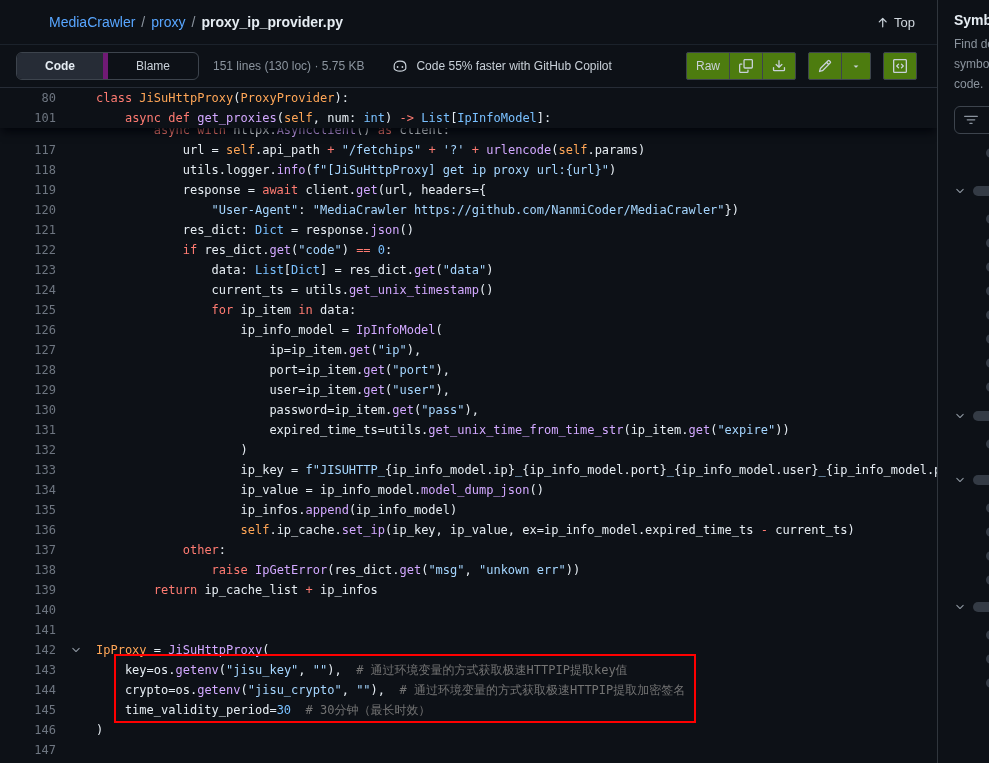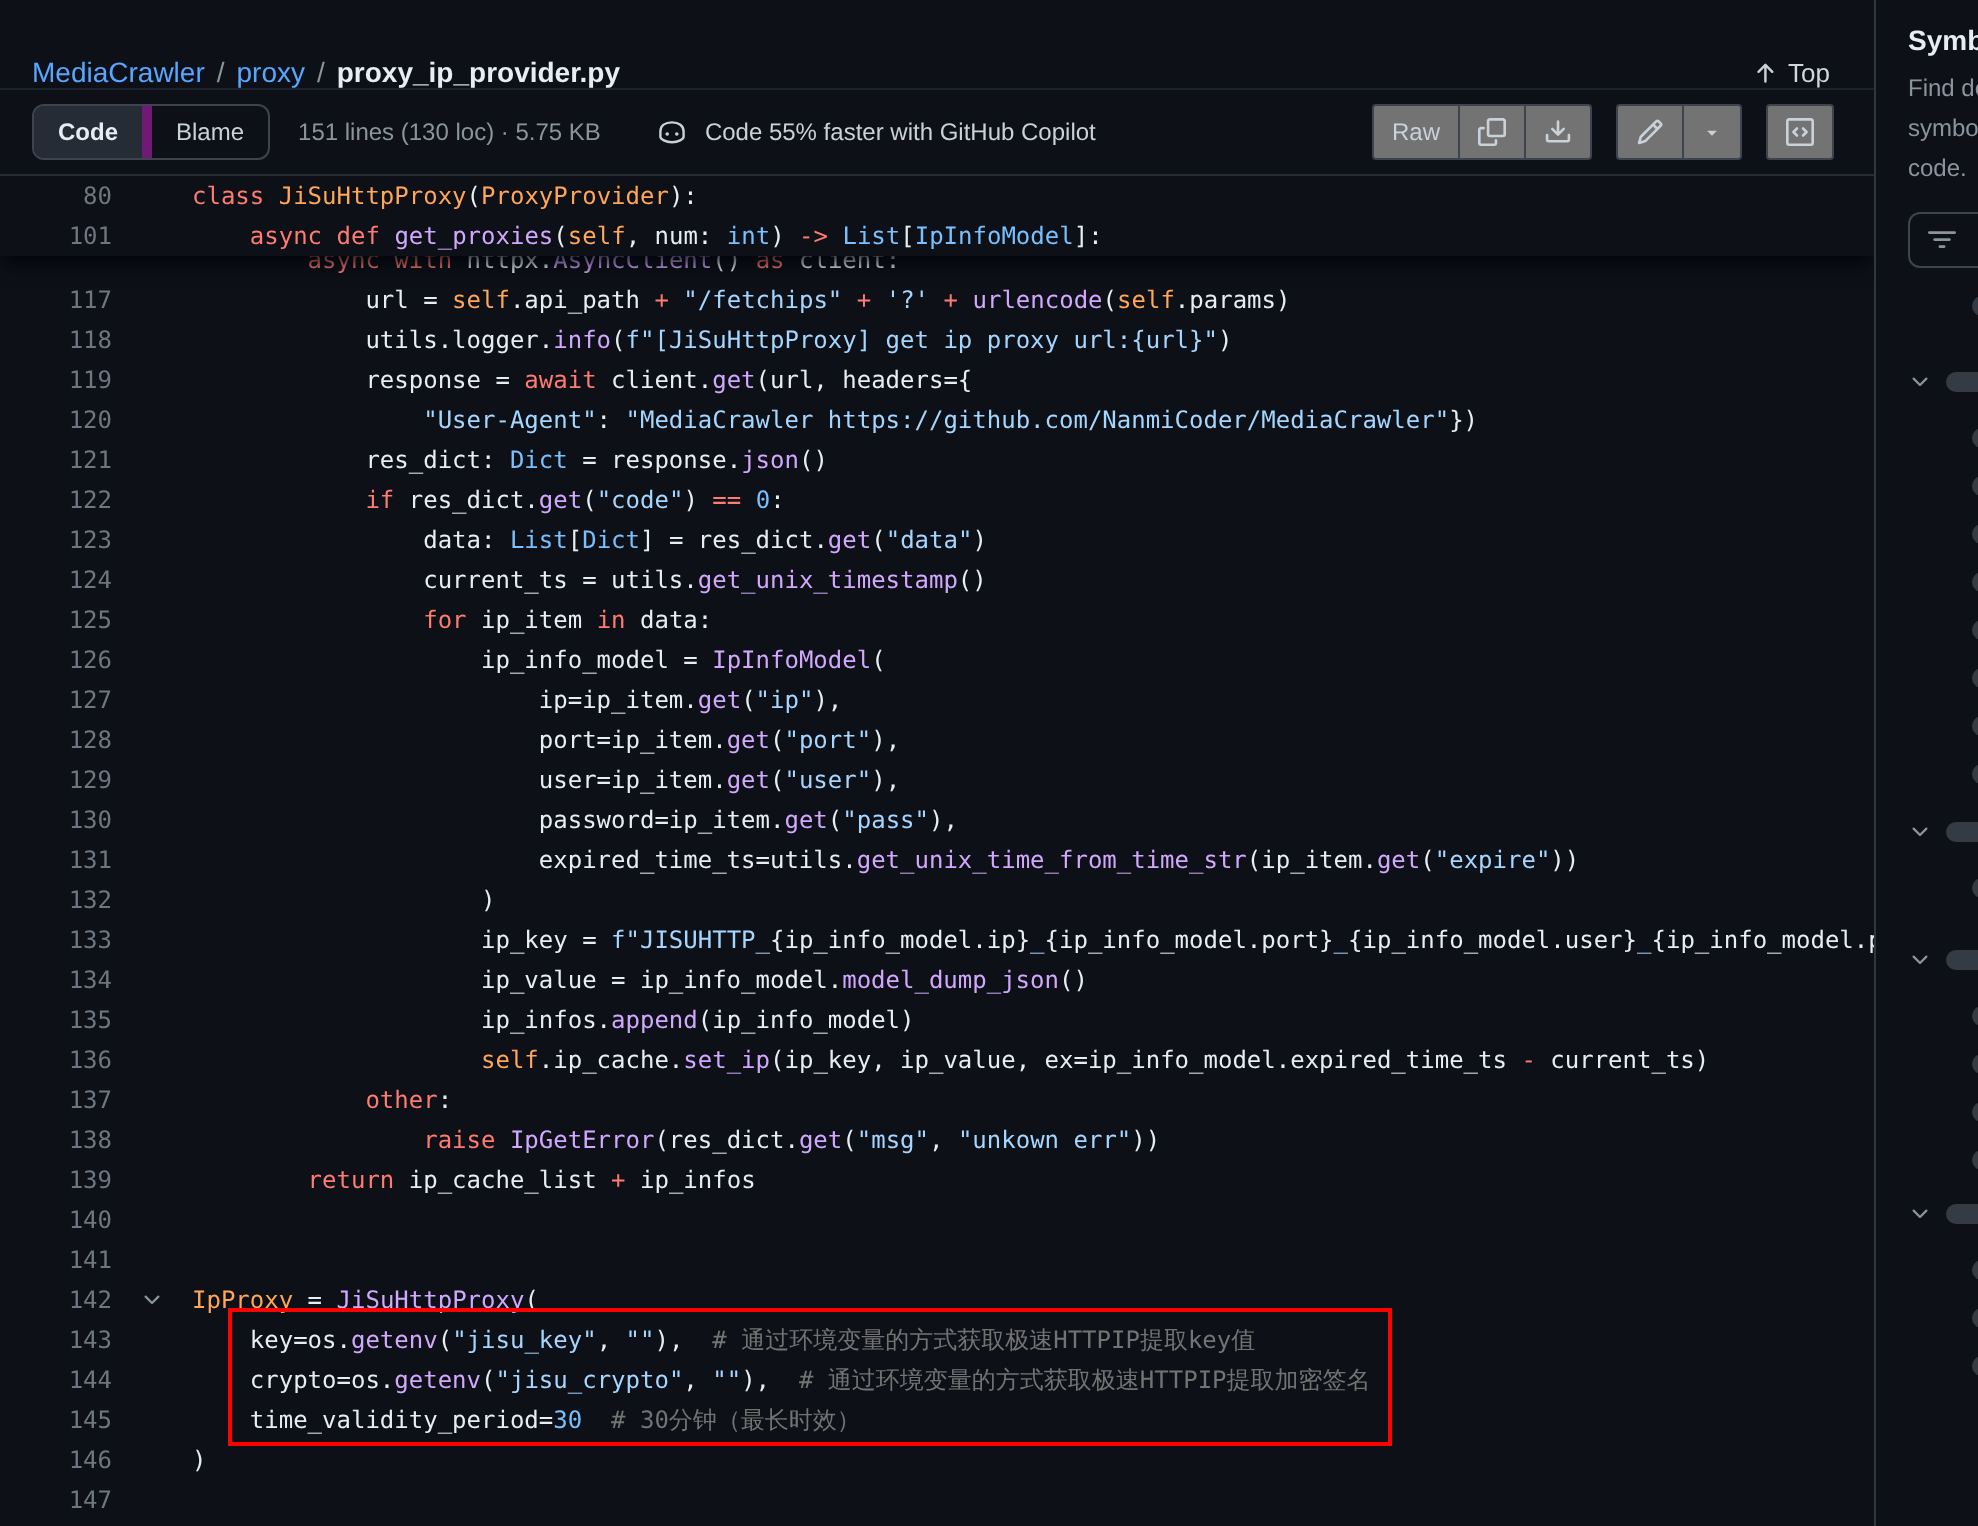--- a/index.html
+++ b/index.html
@@ -2,37 +2,37 @@
 <html style="--link: #58a6ff; --hl: #ff0000;"><head>
 <meta charset="utf-8">
 <style>
   *{margin:0;padding:0;box-sizing:border-box}
   html,body{background:#010409;}
   body{font-family:"Liberation Sans",sans-serif;}
   .screen{width:989px;height:763px;overflow:hidden;display:flex;background:#0d1117;position:relative;}
   .main{width:937px;flex:none;display:flex;flex-direction:column;}
 
   
-  .breadcrumb-bar{height:44px;flex:none;display:flex;align-items:flex-end;justify-content:space-between;padding:0 16px;background:#0d1117;}
+  .breadcrumb-bar{height:44px;flex:none;display:flex;align-items:center;justify-content:space-between;padding:0 16px;background:#0d1117;margin-left:33px;}
   .crumbs{display:flex;align-items:center;gap:6px;font-size:14px;}
   .crumb-link{color:var(--link,#58a6ff);cursor:pointer;}
   .crumb-sep{color:#8b949e;}
   .crumb-file{color:#e6edf3;font-weight:700;}
   .top-btn{display:flex;align-items:center;gap:5px;color:#d0d7de;font-size:13px;margin-right:6px;cursor:pointer;}
 
   
   .toolbar{height:44px;flex:none;display:flex;align-items:center;padding:0 16px;border-top:1px solid #1b222b;border-bottom:1px solid #262c36;background:#0d1117;}
   .seg{display:flex;border:1px solid #3d444d;border-radius:6px;overflow:hidden;height:28px;flex:none;}
-  .seg-btn{padding:0 12px;font-size:12px;display:flex;align-items:center;color:#c9d1d9;cursor:pointer;background:transparent;}
+  .seg-btn{padding:0 28px;font-size:12px;display:flex;align-items:center;color:#c9d1d9;cursor:pointer;background:transparent;}
   .seg-btn.active{background:#262c36;color:#e6edf3;font-weight:600;}
   .seg-btn + .seg-btn{border-left:5px solid #701a75;}
   .file-stats{font-size:12px;color:#8b949e;margin-left:14px;white-space:nowrap;}
   .copilot{display:flex;align-items:center;gap:8px;font-size:12px;color:#c9d1d9;margin-left:28px;cursor:pointer;white-space:nowrap;}
   .toolbar-right{margin-left:auto;display:flex;align-items:center;gap:12px;margin-right:4px;}
-  .btn-group{display:flex;border:1px solid #3d444d;border-radius:2px;overflow:hidden;height:28px;background:#737373;}
+  .btn-group{display:flex;border:1px solid #3d444d;border-radius:2px;overflow:hidden;height:28px;background:#4d7c0f;}
   .gbtn{display:flex;align-items:center;justify-content:center;padding:0 9px;font-size:12px;color:#c9d1d9;cursor:pointer;}
   .gbtn + .gbtn{border-left:1px solid #3d444d;}
 
   
   .code-area{position:relative;flex:1;overflow:hidden;background:#0d1117;font-family:"DejaVu Sans Mono","Liberation Mono",monospace;font-size:12px;}
   .code-row{display:flex;height:20px;line-height:20px;white-space:pre;}
   .ln{width:56px;flex:none;text-align:right;color:#6e7681;cursor:pointer;}
   .gut{width:40px;flex:none;display:flex;align-items:center;justify-content:center;}
   .code-text{flex:1;color:#e6edf3;overflow:hidden;}
   .sticky-block{position:relative;z-index:3;background:#0d1117;box-shadow:0 6px 8px -2px rgba(1,4,9,0.85);}

